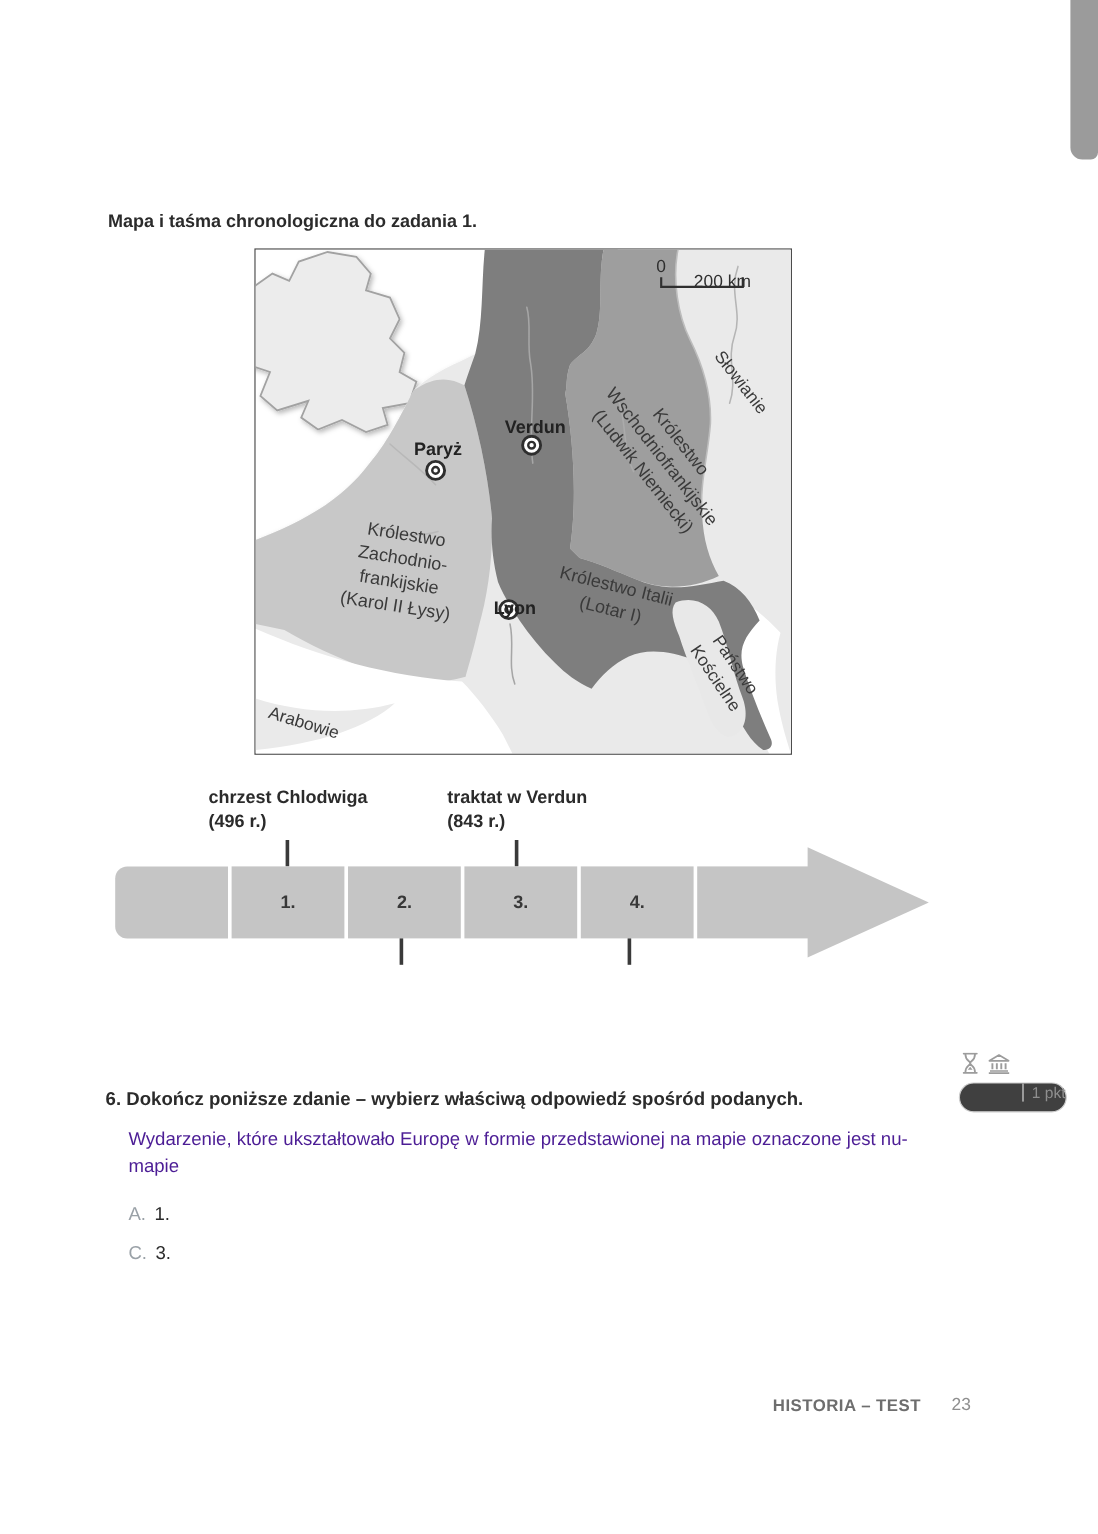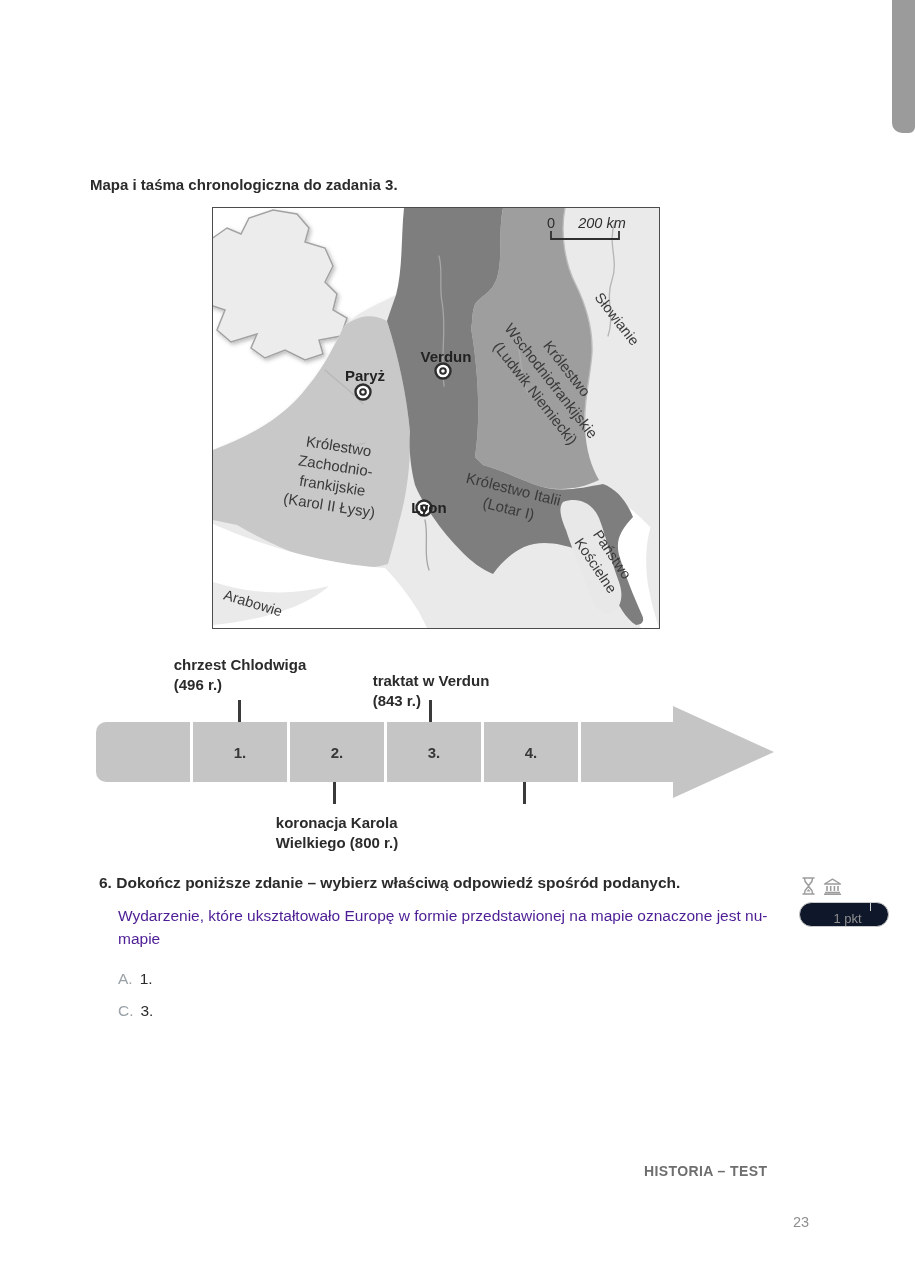--- a/index.html
+++ b/index.html
@@ -20,45 +20,45 @@
   
   .timeline { position:absolute; left:96px; top:650px; width:690px; height:210px; }
   .tl-bar { position:absolute; left:0; top:72px; display:flex; gap:3px; }
   .tl-seg { width:94px; height:60px; background:#c5c5c5; display:flex; align-items:center; justify-content:center; font-weight:bold; font-size:15px; color:#383838; }
   .tl-seg:first-child { border-radius:10px 0 0 10px; }
   .tl-arrow { position:absolute; left:577px; top:56px; width:0; height:0; border-top:46px solid transparent; border-bottom:46px solid transparent; border-left:101px solid #c5c5c5; }
   .tl-tick { position:absolute; width:3px; height:22px; background:#3a3a3a; }
   .tl-label { position:absolute; transform:translateX(-50%); text-align:left; font-weight:bold; font-size:15px; line-height:20px; color:#2b2b2b; white-space:nowrap; }
 
   
-  .question { position:absolute; left:88px; top:874px; width:705px; font-size:15.5px;margin-left:11px; }
+  .question { position:absolute; left:88px; top:908px; width:705px; font-size:15.5px; }
   .q-head { font-weight:bold; color:#2b2b2b; }
   .q-body { margin-top:12px; margin-left:19px; color:#4c1d95; line-height:23px; }
   .answers { margin-left:19px; margin-top:20px; }
   .answer { margin-bottom:14px; font-size:15.5px; }
   .ans-letter { color:#9aa1a7; margin-right:7px; }
   .ans-text { color:#2b2b2b; }
 
   
   .points { position:absolute; left:799px; top:876px; width:96px; }
   .points-icons { display:flex; gap:8px; align-items:flex-end; height:19px; margin-left:3px; }
-  .points-pill { margin-top:7px; width:88px; height:23px; border:1.5px solid #cbcbcb; border-radius:13px; display:flex; align-items:center; background:#0f172a;flex-direction:column; }
+  .points-pill { margin-top:7px; width:88px; height:23px; border:1.5px solid #cbcbcb; border-radius:13px; display:flex; background:#404040; }
   .pill-divider { width:1px; height:15px; background:#d6d6d6; margin-left:52px; }
   .pill-label { color:#8f8f8f; font-size:13px; margin-left:7px; white-space:nowrap; }
 
   
   .footer-section { position:absolute; left:644px; top:1163px; font-weight:bold; font-size:14px; letter-spacing:0.4px; color:#6e6e6e; }
-  .footer-page { position:absolute; left:793px; top:1214px; font-size:14.5px; color:#8f8f8f; }
+  .footer-page { position:absolute; left:793px; top:1163px; font-size:14.5px; color:#8f8f8f; }
 </style>
 </head>
 <body>
 
 <div class="corner-tab"></div>
 
-<div class="doc-title">Mapa i taśma chronologiczna do zadania 3.</div>
+<div class="doc-title">Mapa i taśma chronologiczna do zadania 1.</div>
 
 <div class="map-wrap">
   <svg width="446" height="420" viewBox="0 0 446 420">
     <defs>
       <filter id="soft" x="-10%" y="-10%" width="120%" height="120%">
         <feDropShadow dx="1.5" dy="2" stdDeviation="2" flood-color="#000" flood-opacity="0.28"></feDropShadow>
       </filter>
     </defs>
     <rect x="0" y="0" width="446" height="420" fill="#ffffff"></rect>
     <g filter="url(#soft)">
@@ -91,21 +91,21 @@
       <circle cx="230" cy="163" r="7.5" fill="#fff" stroke="#2e2e2e" stroke-width="2.4"></circle>
       <circle cx="230" cy="163" r="2.8" fill="#fff" stroke="#2e2e2e" stroke-width="2"></circle>
     </g>
     <g>
       <circle cx="211" cy="300" r="7.5" fill="#fff" stroke="#2e2e2e" stroke-width="2.4"></circle>
       <circle cx="211" cy="300" r="2.8" fill="#fff" stroke="#2e2e2e" stroke-width="2"></circle>
     </g>
   </svg>
 
   <div class="scale-num" style="left:338px; top:7px;">0</div>
-  <div class="scale-num" style="left:389px; top:7px;font-style:italic;">200 km</div>
+  <div class="scale-num" style="left:389px; top:19px;">200 km</div>
 
   <div class="city-label" style="left:152px; top:167px;text-align:right;">Paryż</div>
   <div class="city-label" style="left:233px; top:148px;">Verdun</div>
   <div class="city-label" style="left:216px; top:299px;">Lyon</div>
 
   <div class="map-label" style="left:121px; top:268px; transform:translate(-50%,-50%) rotate(9deg);">
     <div>Królestwo</div>
     <div>Zachodnio-</div>
     <div>frankijskie</div>
     <div>(Karol II Łysy)</div>
@@ -130,45 +130,41 @@
   <div class="map-label small" style="left:404px; top:111px; transform:translate(-50%,-50%) rotate(52deg);">Słowianie</div>
 
   <div class="map-label small" style="left:40px; top:395px; transform:translate(-50%,-50%) rotate(17deg);">Arabowie</div>
 </div>
 
 <div class="timeline">
   <div class="tl-label" style="left:144px; top:5px;">
     <div>chrzest Chlodwiga</div>
     <div>(496 r.)</div>
   </div>
-  <div class="tl-label" style="left:335px; top:5px;margin-top:16px;">
+  <div class="tl-label" style="left:335px; top:5px;">
     <div>traktat w Verdun</div>
     <div>(843 r.)</div>
   </div>
 
   <div class="tl-tick" style="left:142px; top:50px;"></div>
   <div class="tl-tick" style="left:333px; top:50px;"></div>
 
   <div class="tl-bar">
     <div class="tl-seg"></div>
     <div class="tl-seg">1.</div>
     <div class="tl-seg">2.</div>
     <div class="tl-seg">3.</div>
     <div class="tl-seg">4.</div>
     <div class="tl-seg"></div>
   </div>
   <div class="tl-arrow"></div>
 
   <div class="tl-tick" style="left:237px; top:132px;"></div>
   <div class="tl-tick" style="left:427px; top:132px;"></div>
 
-  <div class="tl-label" style="left:241px; top:163px;">
-    <div>koronacja Karola</div>
-    <div>Wielkiego (800 r.)</div>
-  </div>
 </div>
 
 <div class="question">
   <div class="q-head">
     <span>6.</span>
     <span>Dokończ poniższe zdanie – wybierz właściwą odpowiedź spośród podanych.</span>
   </div>
   <div class="q-body">
     <span>Wydarzenie, które ukształtowało Europę w formie przedstawionej na mapie oznaczone jest nu-</span><br>
     <span>mapie</span>

